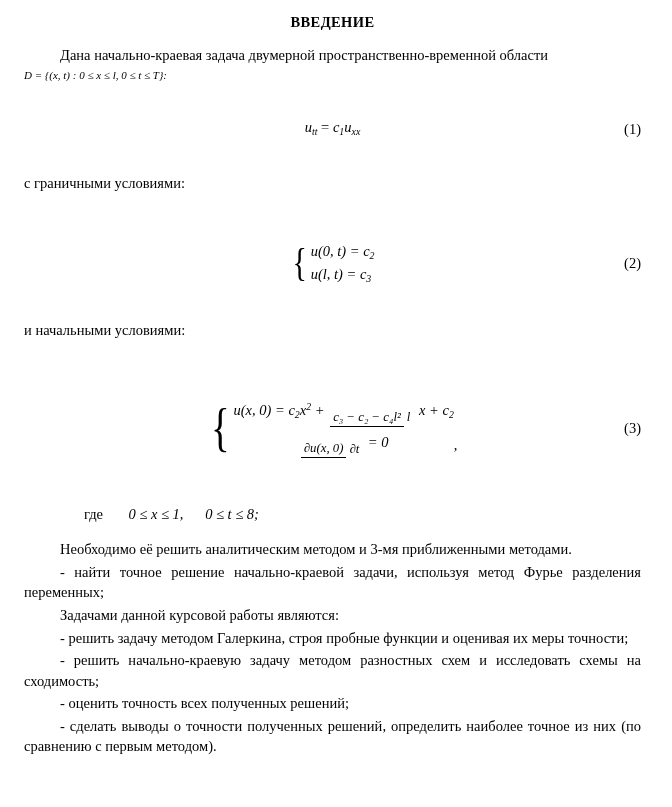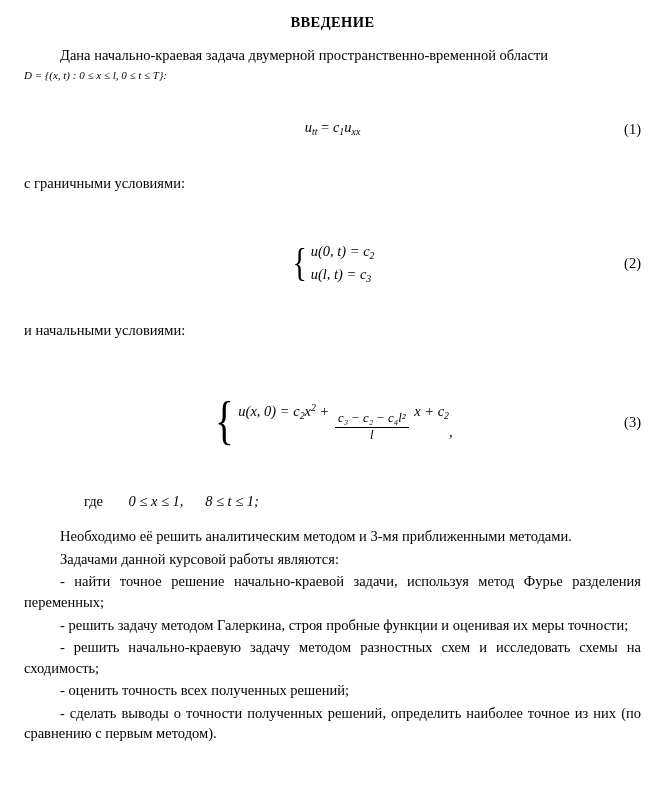--- a/index.html
+++ b/index.html
@@ -100,21 +100,21 @@
     text-align: left;
   }
   .rows .row {
     white-space: nowrap;
     line-height: 1.55;
     font-style: italic;
   }
   
   .frac {
     display: inline-flex;
-    flex-direction: column;
+    flex-direction: row;
     align-items: center;
     vertical-align: -0.45em;
     margin: 0 2px;
     font-size: 0.88em;
   }
   .frac .num {
     border-bottom: 1px solid #000;
     padding: 0 3px 0px 3px;
     line-height: 1.25;
   }
@@ -196,43 +196,50 @@
         <span class="rows">
           <span class="row">
             <span>u(x, 0) = c</span><sub>2</sub><span>x</span><sup>2</sup>
             <span>+</span>
             <span class="frac">
               <span class="num">c₃ − c₂ − c₄l²</span>
               <span class="den">l</span>
             </span>
             <span>x + c</span><sub>2</sub>
           </span><br>
+          <span class="row centered-row" style="display:block;text-align:center;margin-top:4px;">
+            <span class="frac">
+              <span class="num">∂u(x, 0)</span>
+              <span class="den">∂t</span>
+            </span>
+            <span>= 0</span>
+          </span>
         </span>
         <span class="comma" style="align-self:flex-end;padding-bottom:4px;">,</span>
       </span>
     </div>
     <div class="eqnum">(3)</div>
   </div>
 
   <div class="gap-l"></div>
 
   <p class="whereline">
     <span class="lbl">где</span>
     &nbsp;&nbsp;&nbsp;&nbsp;&nbsp;
     <span class="math">0 ≤ x ≤ 1,</span>
     &nbsp;&nbsp;&nbsp;&nbsp;
-    <span class="math">8 ≤ t ≤ 1;</span>
+    <span class="math">0 ≤ t ≤ 8;</span>
   </p>
 
   <div class="gap-s"></div>
 
 
   <div class="gap-s"></div>
 
   <p class="para indent">Необходимо её решить аналитическим методом и 3-мя приближенными методами.</p>
+  <p class="para indent">- найти точное решение начально-краевой задачи, используя метод Фурье разделения переменных;</p>
   <p class="para indent">Задачами данной курсовой работы являются:</p>
-  <p class="para indent">- найти точное решение начально-краевой задачи, используя метод Фурье разделения переменных;</p>
   <p class="para indent">- решить задачу методом Галеркина, строя пробные функции и оценивая их меры точности;</p>
   <p class="para indent">- решить начально-краевую задачу методом разностных схем и исследовать схемы на сходимость;</p>
   <p class="para indent">- оценить точность всех полученных решений;</p>
   <p class="para indent">- сделать выводы о точности полученных решений, определить наиболее точное из них (по сравнению с первым методом).</p>
 
 </div>
 
 </body></html>

